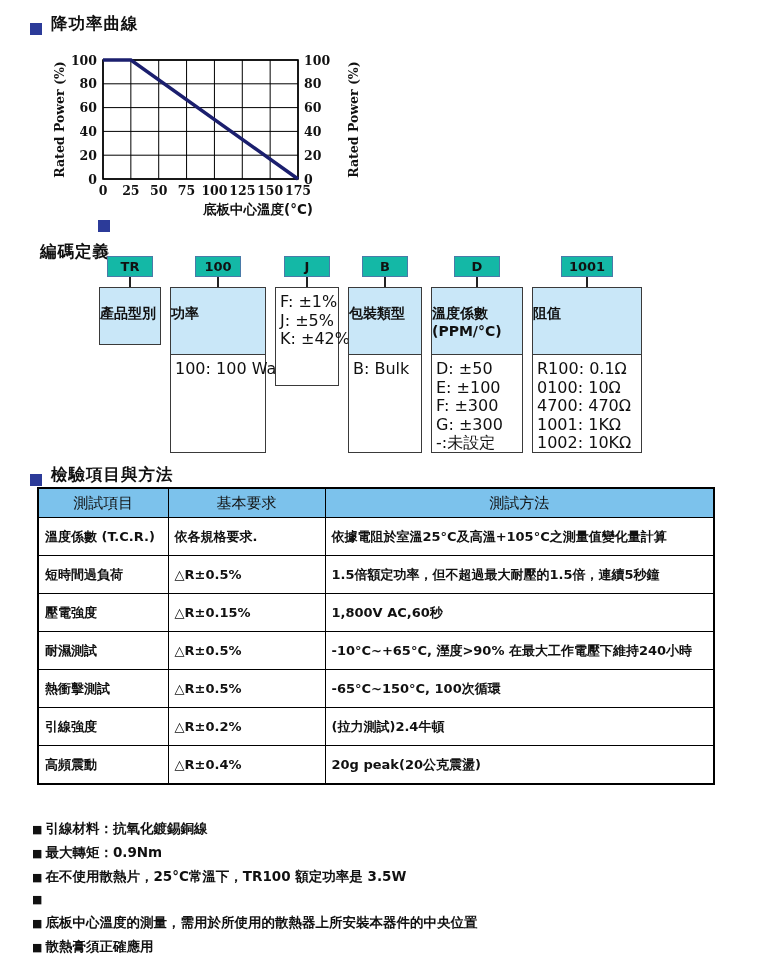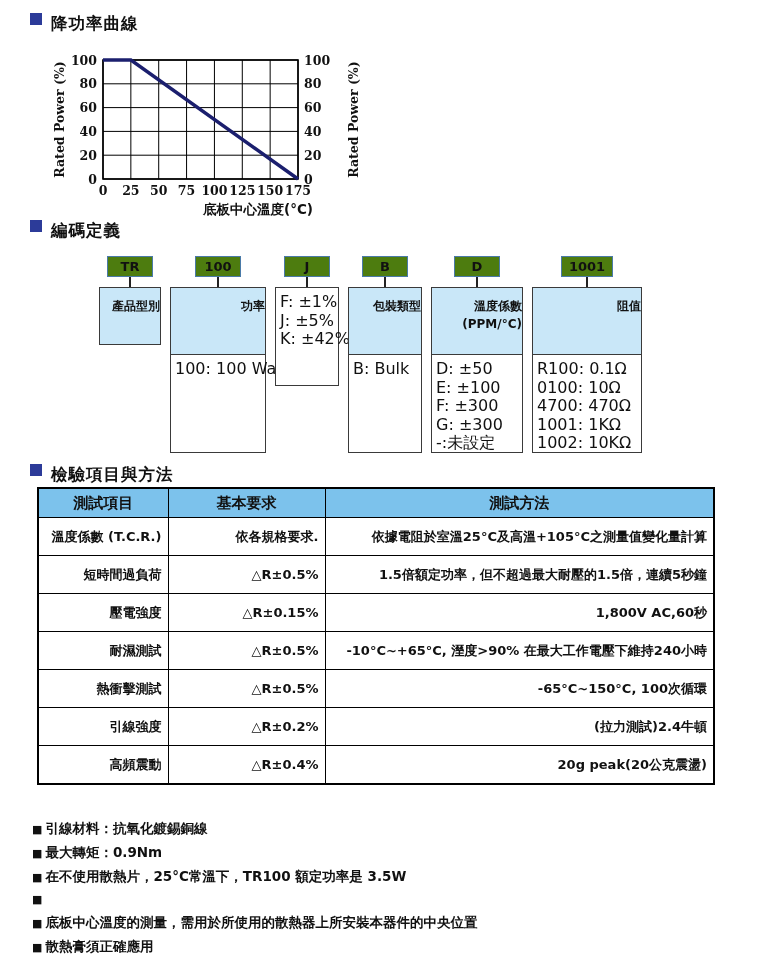--- a/index.html
+++ b/index.html
@@ -1,55 +1,55 @@
 <!DOCTYPE html>
 <html><head>
 <meta charset="utf-8">
 <style>
   html,body{margin:0;padding:0;background:#fff;}
   body{width:780px;height:963px;position:relative;font-family:"DejaVu Sans","Liberation Sans",sans-serif;color:#111;}
   .page{position:absolute;inset:0;}
 
   
-  .section-header{position:absolute;display:flex;align-items:flex-start;gap:9px;}
+  .section-header{position:absolute;display:flex;align-items:flex-end;gap:9px;}
   .section-header .bullet{width:12px;height:12px;background:#2c3b99;display:inline-block;}
   .section-header .section-title{font-size:16.5px;font-weight:bold;letter-spacing:1px;}
   .h-derating{top:13px;left:30px;}
-  .h-coding{top:220px;left:30px;}
+  .h-coding{top:220px;left:40px;flex-direction:column;}
   .h-test{top:464px;left:30px;}
 
   
   .chart{position:absolute;top:54px;left:45px;}
   .chart text{font-family:"DejaVu Serif","Liberation Serif",serif;font-weight:bold;fill:#111;}
   .chart .cjk{font-family:"DejaVu Sans","Liberation Sans",sans-serif;}
 
   
   .coding-diagram{position:absolute;top:256px;left:99px;display:flex;gap:9px;align-items:flex-start;}
   .code-col{text-align:center;}
   .code-col:nth-child(1){width:62px;}
   .code-col:nth-child(2){width:96px;}
   .code-col:nth-child(3){width:64px;}
   .code-col:nth-child(4){width:74px;}
   .code-col:nth-child(5){width:92px;}
   .code-col:nth-child(6){width:110px;}
-  .chip{display:inline-block;min-width:30px;padding:1px 7px;background:#4d7c0f;border:1px solid #4a7aa8;font-weight:bold;font-size:13px;line-height:17px;}
+  .chip{display:inline-block;min-width:30px;padding:1px 7px;background:#14b8a6;border:1px solid #4a7aa8;font-weight:bold;font-size:13px;line-height:17px;}
   .connector{width:2px;height:10px;background:#222;margin:0 auto;}
   .code-box{border:1px solid #3a3a3a;background:#fff;text-align:left;}
-  .code-box-header{background:#c9e7f8;padding-top:9px;height:46px;box-sizing:border-box;text-align:right;font-weight:bold;font-size:12px;line-height:18px;}
+  .code-box-header{background:#c9e7f8;padding-top:16px;height:46px;box-sizing:border-box;text-align:left;font-weight:bold;font-size:14px;line-height:18px;}
   .code-box.has-list .code-box-header{border-bottom:1px solid #3a3a3a;height:67px;}
   .code-box.no-list .code-box-header{height:56px;}
   .code-box-list{height:97px;box-sizing:border-box;padding:5px 4px 0 4px;font-size:16px;line-height:18.5px;white-space:nowrap;}
 
   
   .test-table{position:absolute;top:487px;left:37px;border-collapse:collapse;table-layout:fixed;border:2px solid #000;}
   .test-table col:nth-child(1){width:130px;}
   .test-table col:nth-child(2){width:157px;}
   .test-table col:nth-child(3){width:389px;}
-  .test-table th{background:#7cc2ec;border:1px solid #000;font-size:15px;height:26px;padding:1px 20px;font-weight:bold;}
-  .test-table td{border:1px solid #000;font-size:13px;height:33px;padding:2px 6px;font-weight:600;vertical-align:middle;overflow:hidden;white-space:nowrap;text-align:right;}
+  .test-table th{background:#7cc2ec;border:1px solid #000;font-size:15px;height:26px;padding:1px 20px;font-weight:normal;}
+  .test-table td{border:1px solid #000;font-size:13px;height:33px;padding:2px 6px;font-weight:600;vertical-align:middle;overflow:hidden;white-space:nowrap;}
 
   
   .notes{position:absolute;top:817px;left:32px;display:flex;flex-direction:column;}
   .note{display:flex;align-items:baseline;gap:3px;font-size:13.5px;font-weight:bold;line-height:22px;}
   .note .sq{font-size:11px;}
 </style>
 </head>
 <body>
 
 <div class="page">

